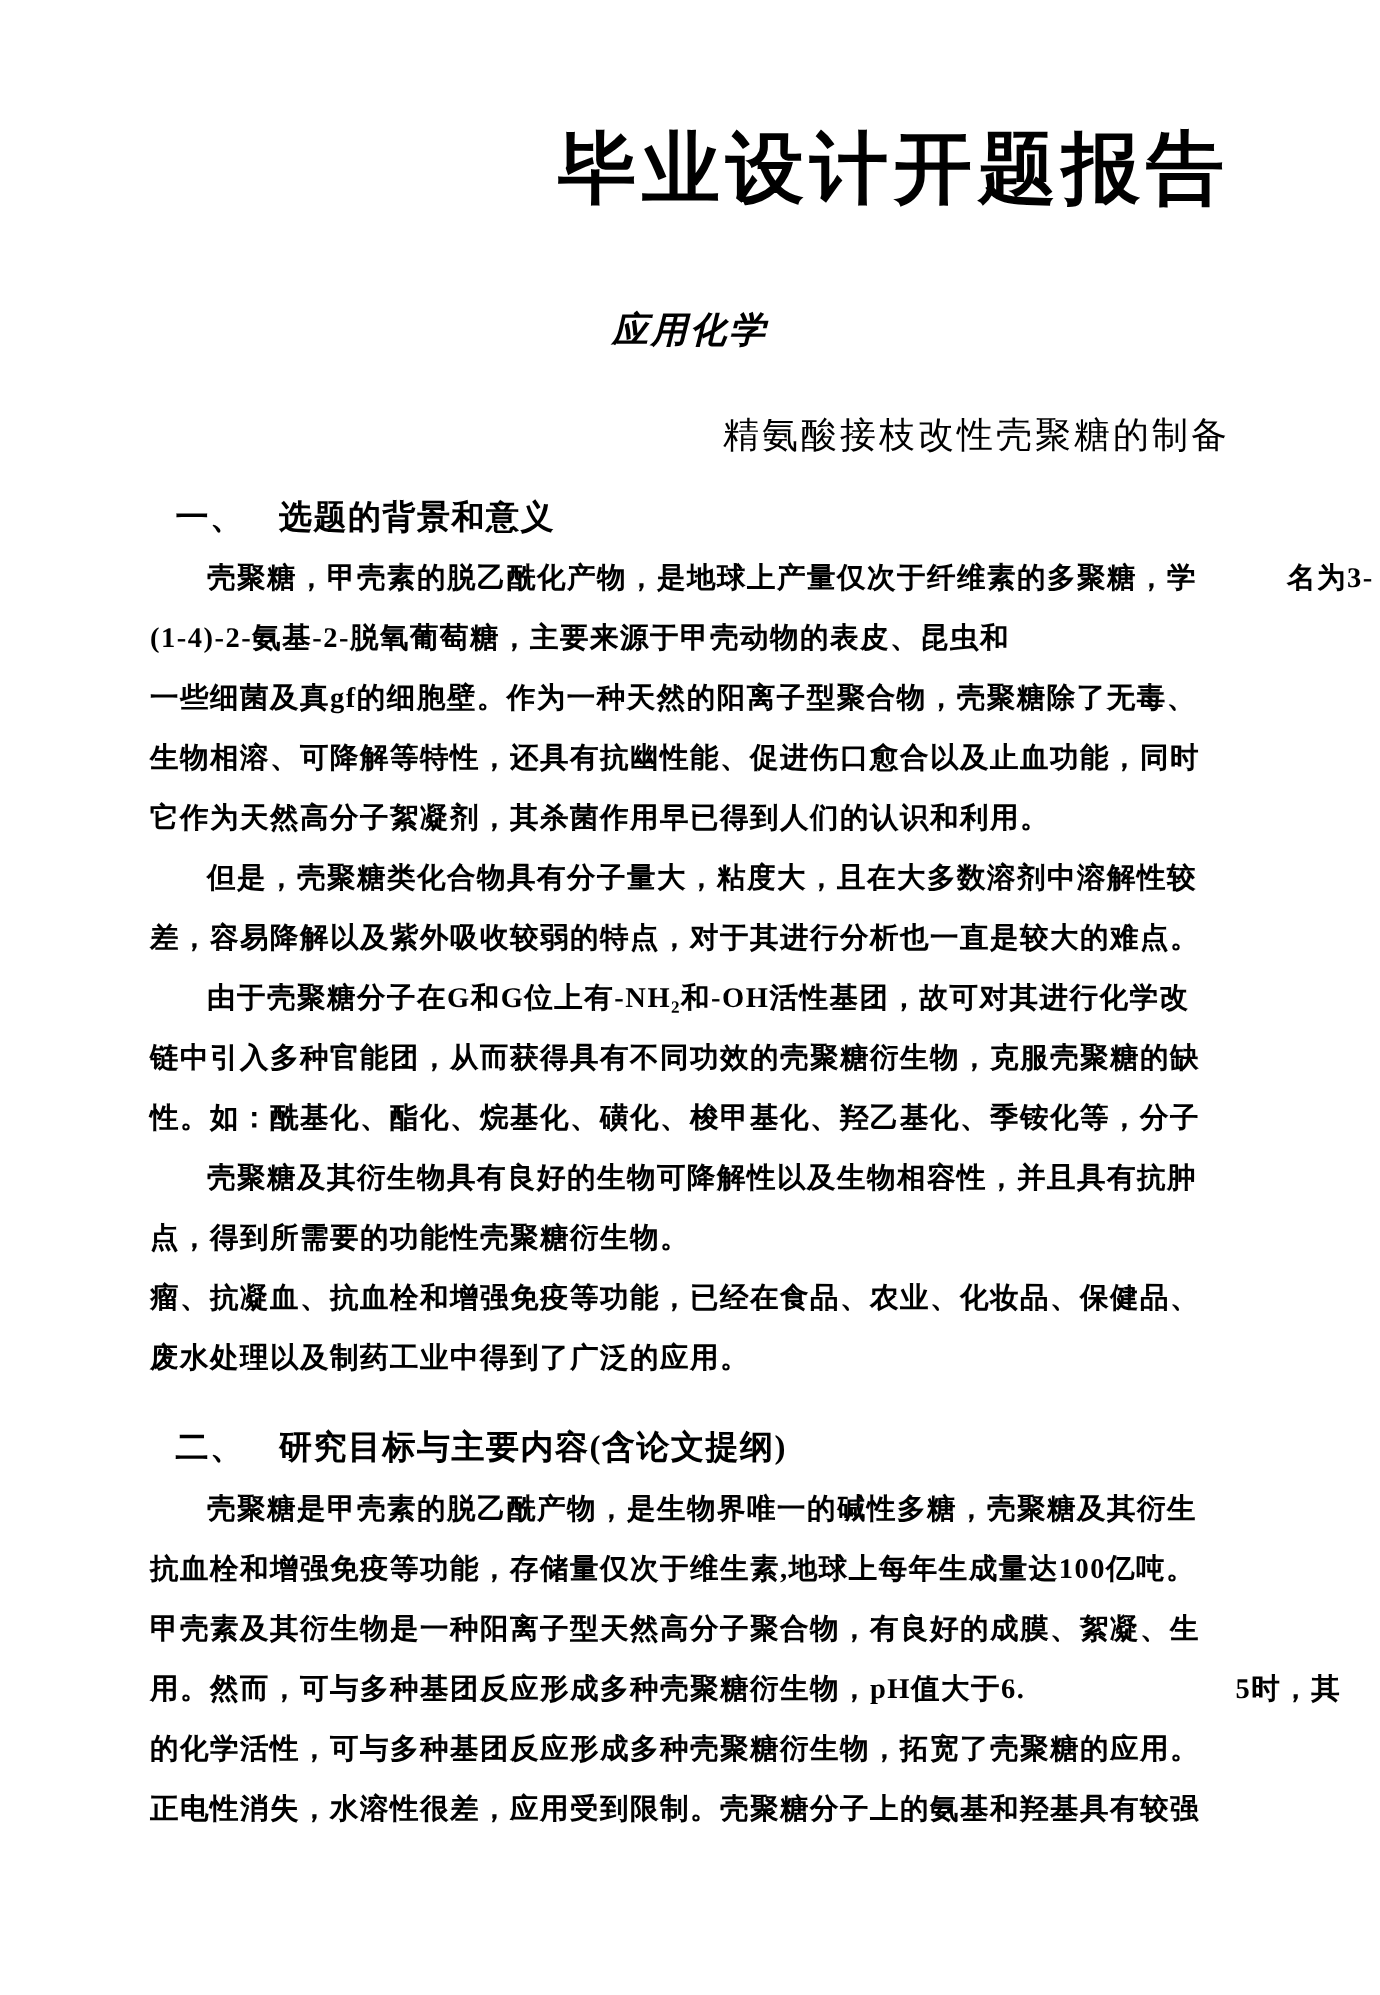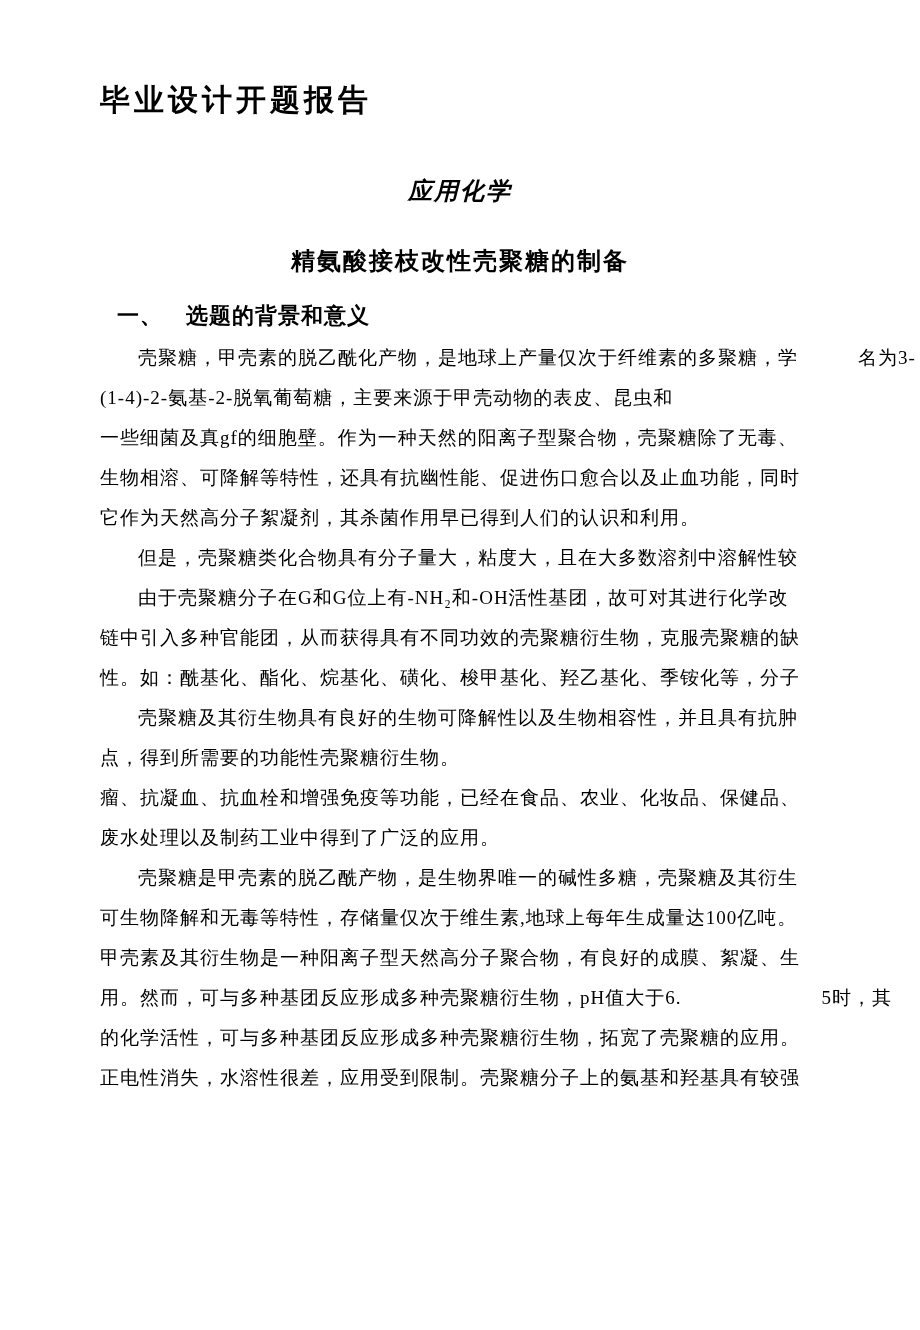--- a/index.html
+++ b/index.html
@@ -14,57 +14,58 @@
     width: 920px;
     height: 1330px;
     margin: 0 auto;
     background: #ffffff;
     box-sizing: border-box;
     padding: 58px 100px 0 100px;
     overflow: hidden;
   }
   .doc-title {
     margin: 22px 0 0 0;
-    text-align: left;
-    font-size: 30px;
+    text-align: right;
+    font-size: 52px;
     font-weight: 700;
     letter-spacing: 4px;
     line-height: 1.3;
     white-space: pre;
   }
   .doc-subtitle {
     margin-top: 56px;
     text-align: center;
     font-size: 24px;
     font-weight: 600;
     letter-spacing: 2px;
     white-space: pre;
     font-style: italic;
   }
   .doc-subject {
     margin-top: 38px;
-    text-align: center;
+    text-align: right;
     font-size: 24px;
-    font-weight: 700;
+    font-weight: 400;
     letter-spacing: 2px;
     white-space: pre;
   }
   .section-heading {
     margin: 24px 0 6px 17px;
     font-size: 22px;
     font-weight: 700;
     letter-spacing: 1px;
     line-height: 1.4;
     white-space: pre;
   }
   .line {
     font-size: 19px;
     line-height: 40px;
     letter-spacing: 1px;
     white-space: pre;
+    font-weight: bold;
   }
   .line.first {
     text-indent: 38px;
   }
   section { display: block; }
 </style>
 </head>
 <body>
 
 <div class="page">
@@ -73,30 +74,32 @@
   <div class="doc-subject">精氨酸接枝改性壳聚糖的制备</div>
   <div id="sections">
       <section>
         <h2 class="section-heading">一、　选题的背景和意义</h2>
         <div class="line first">壳聚糖，甲壳素的脱乙酰化产物，是地球上产量仅次于纤维素的多聚糖，学　　　名为3-</div>
         <div class="line">(1-4)-2-氨基-2-脱氧葡萄糖，主要来源于甲壳动物的表皮、昆虫和</div>
         <div class="line">一些细菌及真gf的细胞壁。作为一种天然的阳离子型聚合物，壳聚糖除了无毒、</div>
         <div class="line">生物相溶、可降解等特性，还具有抗幽性能、促进伤口愈合以及止血功能，同时</div>
         <div class="line">它作为天然高分子絮凝剂，其杀菌作用早已得到人们的认识和利用。</div>
         <div class="line first">但是，壳聚糖类化合物具有分子量大，粘度大，且在大多数溶剂中溶解性较</div>
+        <div class="line">差，容易降解以及紫外吸收较弱的特点，对于其进行分析也一直是较大的难点。</div>
         <div class="line first">由于壳聚糖分子在G和G位上有-NH₂和-OH活性基团，故可对其进行化学改</div>
         <div class="line">链中引入多种官能团，从而获得具有不同功效的壳聚糖衍生物，克服壳聚糖的缺</div>
         <div class="line">性。如：酰基化、酯化、烷基化、磺化、梭甲基化、羟乙基化、季铵化等，分子</div>
         <div class="line first">壳聚糖及其衍生物具有良好的生物可降解性以及生物相容性，并且具有抗肿</div>
         <div class="line">点，得到所需要的功能性壳聚糖衍生物。</div>
         <div class="line">瘤、抗凝血、抗血栓和增强免疫等功能，已经在食品、农业、化妆品、保健品、</div>
         <div class="line">废水处理以及制药工业中得到了广泛的应用。</div>
       </section>
       <section>
+        <h2 class="section-heading">二、　研究目标与主要内容(含论文提纲)</h2>
         <div class="line first">壳聚糖是甲壳素的脱乙酰产物，是生物界唯一的碱性多糖，壳聚糖及其衍生</div>
-        <div class="line">可生物降解和无毒等特性，存储量仅次于维生素,地球上每年生成量达100亿吨。</div>
+        <div class="line">抗血栓和增强免疫等功能，存储量仅次于维生素,地球上每年生成量达100亿吨。</div>
         <div class="line">甲壳素及其衍生物是一种阳离子型天然高分子聚合物，有良好的成膜、絮凝、生</div>
         <div class="line">用。然而，可与多种基团反应形成多种壳聚糖衍生物，pH值大于6.　　　　　　　5时，其</div>
         <div class="line">的化学活性，可与多种基团反应形成多种壳聚糖衍生物，拓宽了壳聚糖的应用。</div>
         <div class="line">正电性消失，水溶性很差，应用受到限制。壳聚糖分子上的氨基和羟基具有较强</div>
       </section>
     </div>
 </div>
 
 </body></html>

